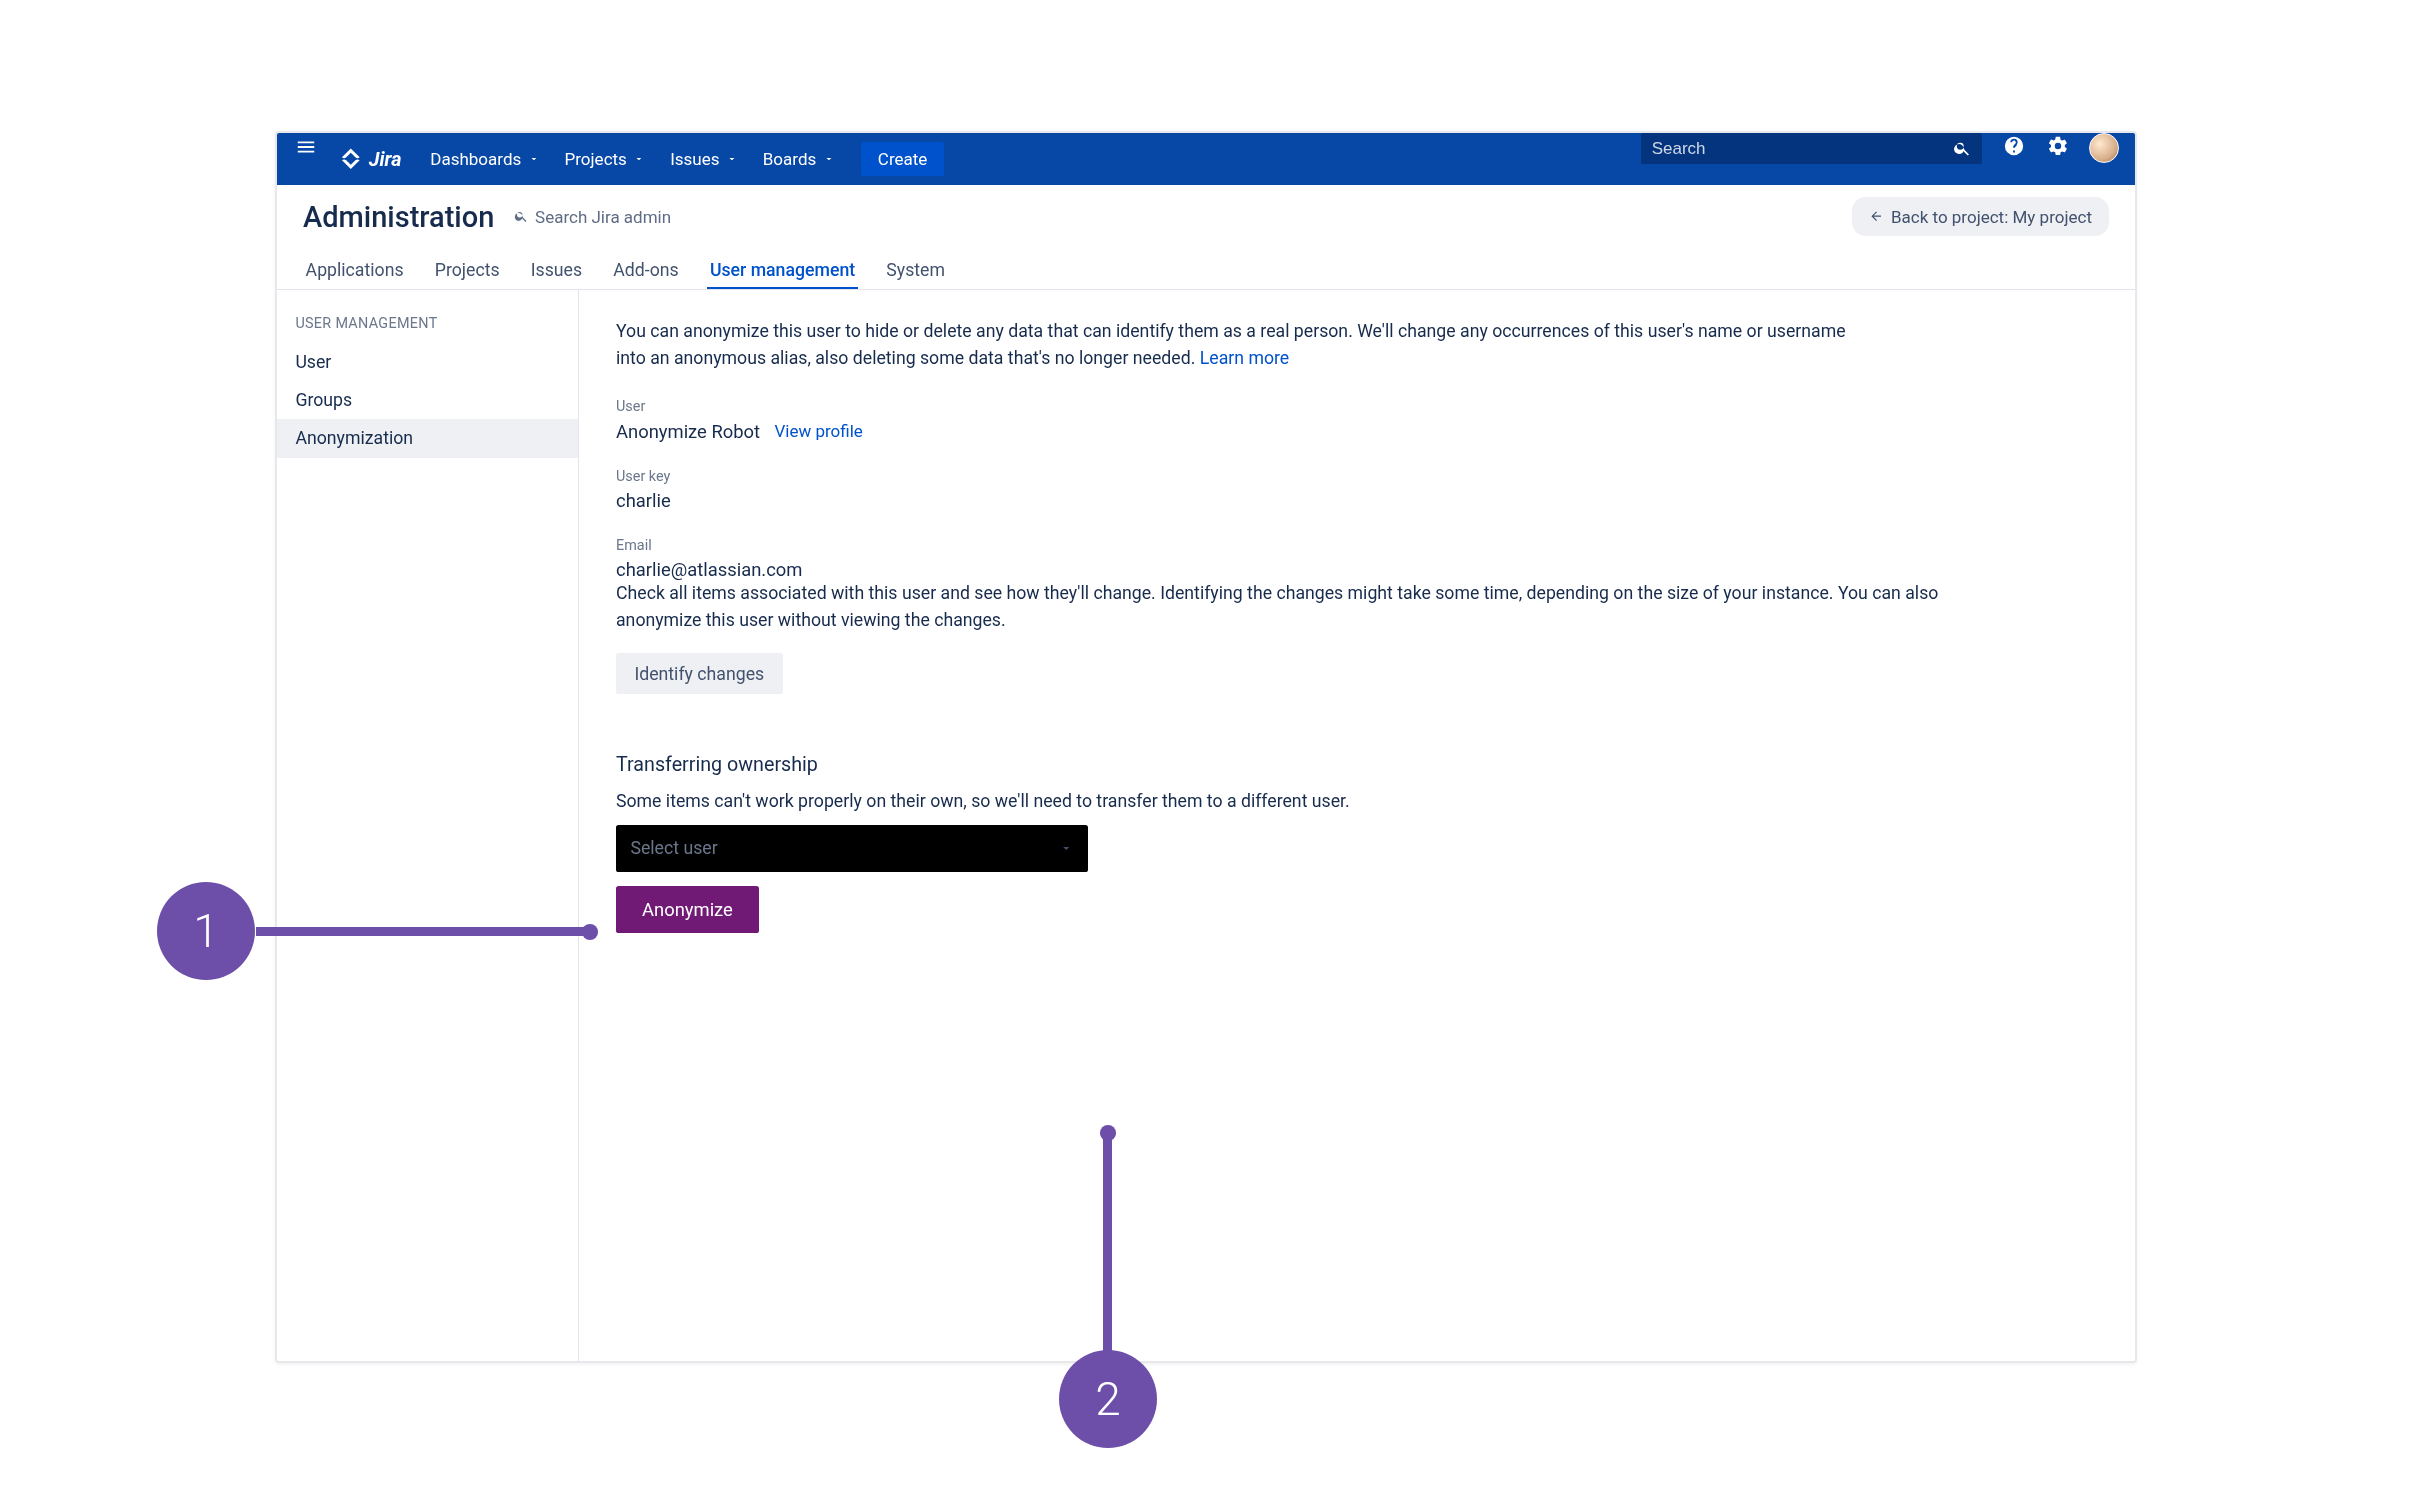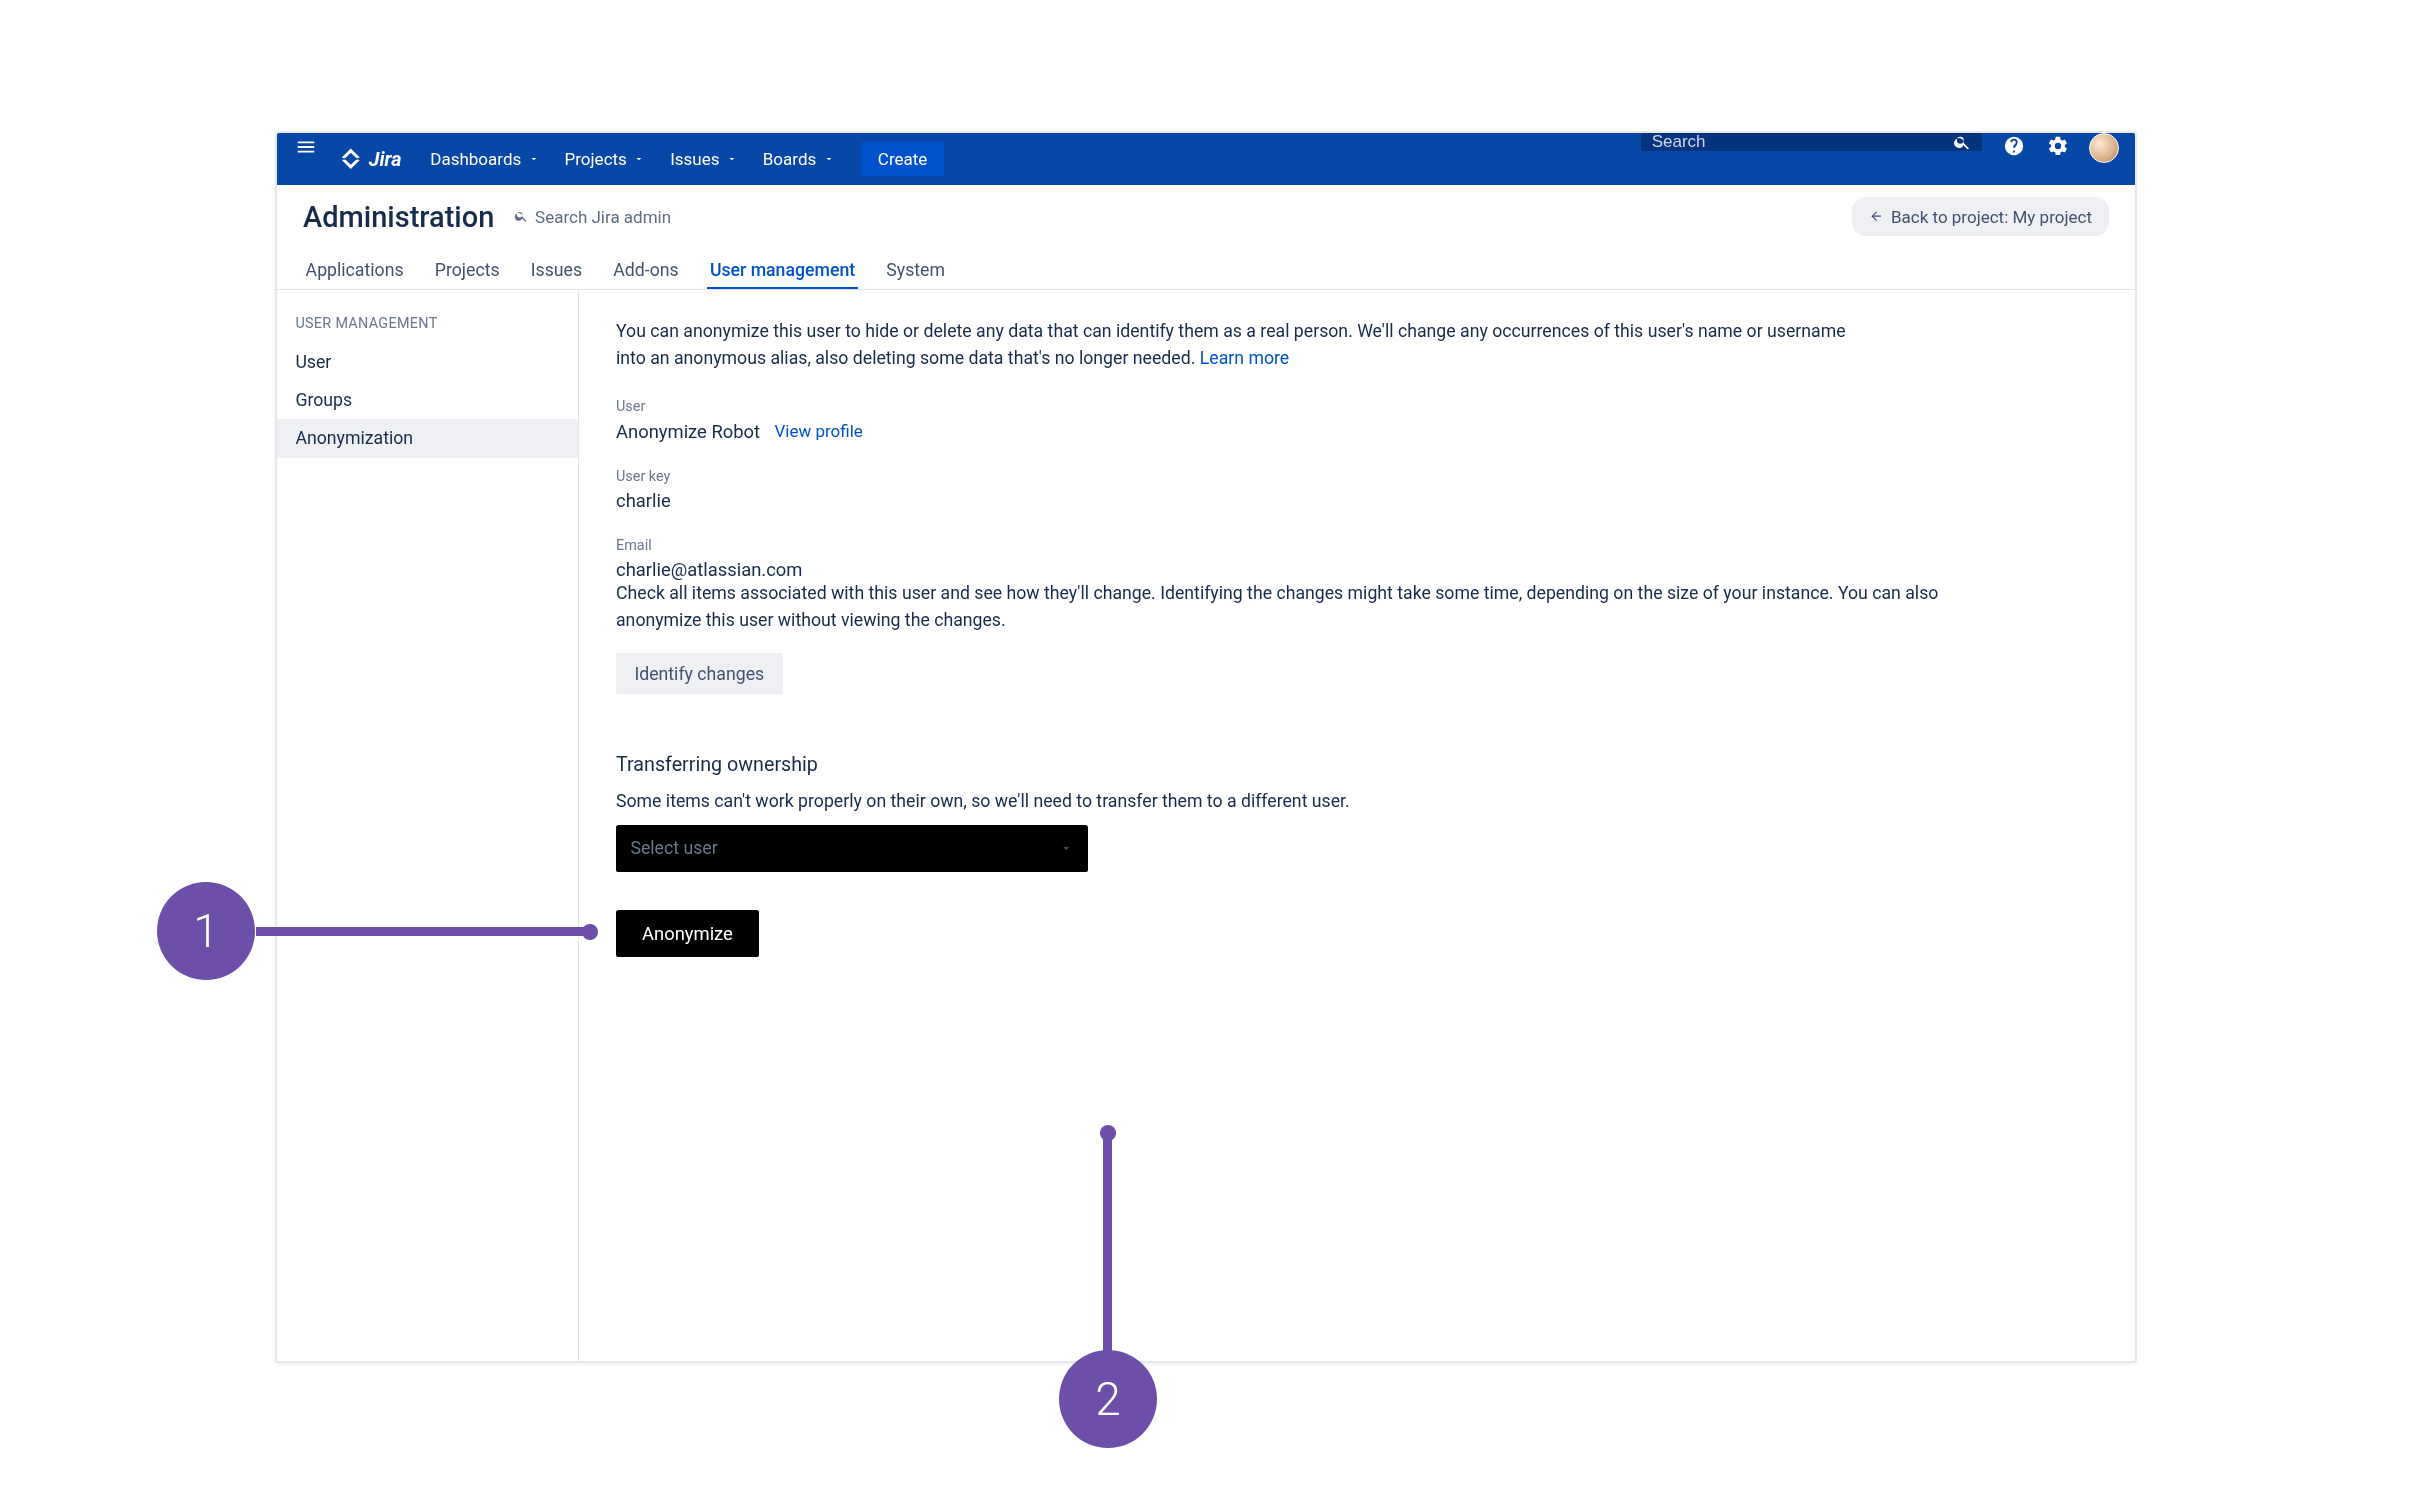--- a/index.html
+++ b/index.html
@@ -32,21 +32,21 @@
   }
   .hamburger { width: 27.5px; height: 27.5px; display:flex; align-items:center; justify-content:center; cursor:pointer; }
   .hamburger svg { width: 22px; height: 22px; }
   .jira-logo { display:flex; align-items:center; gap:6.6px; font-weight:700; font-size:19.7px; font-style: italic; }
   .jira-logo svg { width: 23.6px; height: 23.6px; }
   .nav-items { display:flex; align-items:center; gap: 19.7px; margin-left: 7.9px; }
   .nav-item { display:flex; align-items:center; gap:6.6px; cursor:pointer; padding: 3.9px 2.6px; }
   .chev { width:11.8px; height:11.8px; }
   .create-btn { background:#0052cc; color:#fff; padding: 6.6px 17px; border-radius:2.6px; cursor:pointer; font-size:17px; margin-left: 3.9px; }
   .spacer { flex: 1; }
-  .search-box { background:#04347e; height:18px; width:341px; display:flex; align-items:center; padding:0 10.5px; border-radius:2.6px; color:#d1d9e6; cursor:text; }
+  .search-box { background:#04347e; height:31px; width:341px; display:flex; align-items:center; padding:0 10.5px; border-radius:2.6px; color:#d1d9e6; cursor:text; }
   .search-box input { background:transparent; border:0; outline:0; color:#fff; font-size:17px; flex:1; }
   .search-box input::placeholder { color:#cfd8e8; }
   .search-icon { width:18.4px; height:18.4px; }
   .top-icon { width:26px; height:26px; display:flex; align-items:center; justify-content:center; cursor:pointer; }
   .avatar { width:30px; height:30px; border-radius:50%; background: radial-gradient(circle at 35% 35%, #ffe8cf, #d9b08c 60%, #a37b58 95%); border:1.3px solid #fff; cursor:pointer; }
 
   
   .subheader {
     display:flex;
     align-items:center;
@@ -83,21 +83,21 @@
   .view-profile { color:#0052cc; font-size:17px; cursor:pointer; }
 
   .section-title { font-size:19.7px; color:#172b4d; margin-top: 59px; margin-bottom: 11.8px; font-weight:400; }
   .section-desc { font-size:17.7px; color:#172b4d; max-width: 1350px; line-height:1.55; }
 
   .btn-light { display:inline-block; background:#eef0f3; color:#42526e; padding: 10.5px 18.4px; border-radius:2.6px; font-size:17.7px; margin-top: 18.4px; cursor:pointer; }
 
   .select-box { margin-top:9.2px; width: 472px; height: 47px; background:#000000; border-radius:2.6px; display:flex; align-items:center; padding:0 14.4px; color:#6b778c; font-size:17.7px; cursor:pointer; justify-content:space-between; }
   .select-box .chev { width:14.4px; height:14.4px; }
 
-  .btn-primary { display:inline-block; background:#000000; color:#fff; padding: 13px 26px; border-radius:2.6px; font-size:18.4px; margin-top: 38px; cursor:pointer; }
+  .btn-primary { display:inline-block; background:#701a75; color:#fff; padding: 13px 26px; border-radius:2.6px; font-size:18.4px; margin-top: 14px; cursor:pointer; }
 
   
   .anno-bubble {
     position:absolute;
     width:98px; height:98px; border-radius:50%;
     background:#6d4faa; color:#fff; display:flex; align-items:center; justify-content:center;
     font-size:46px; font-weight:300;
     z-index: 50;
   }
   .anno-line { position:absolute; background:#6d4faa; z-index:40; }

